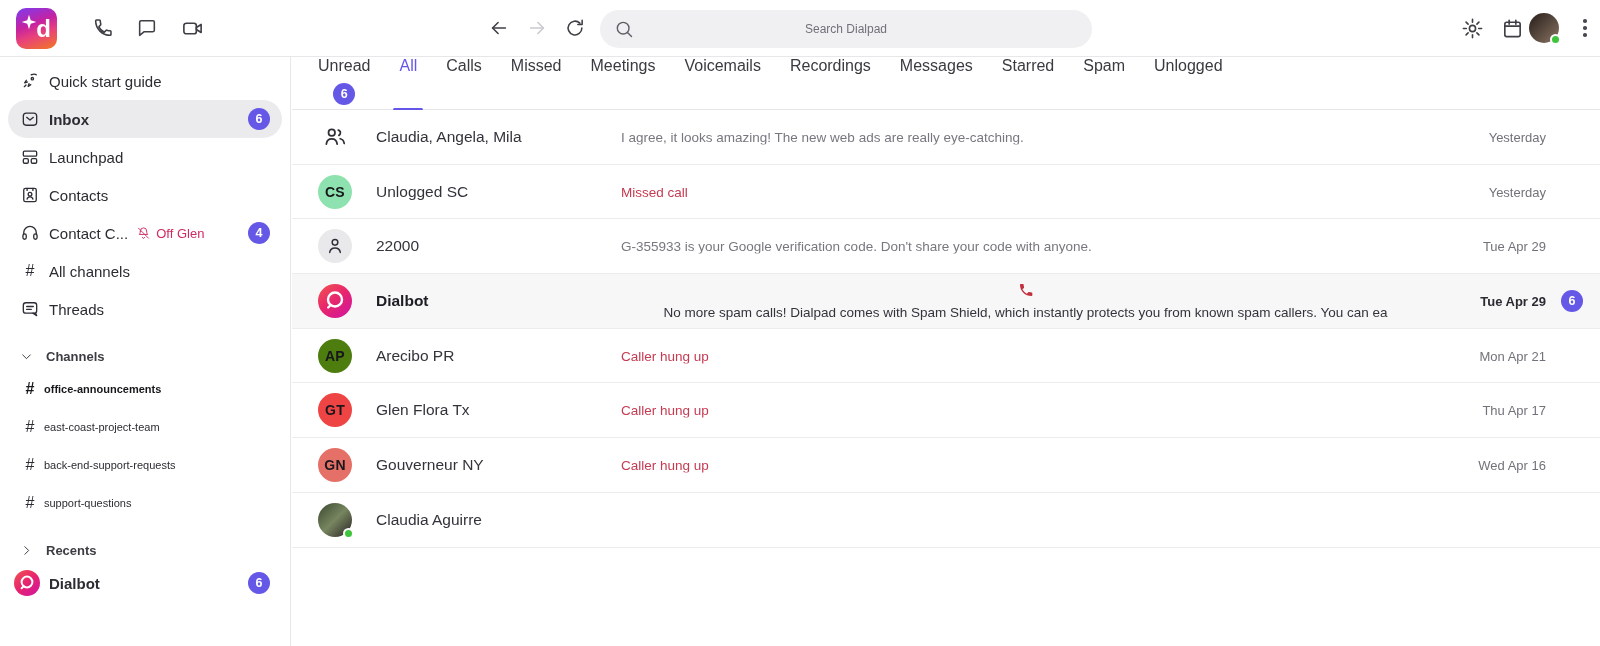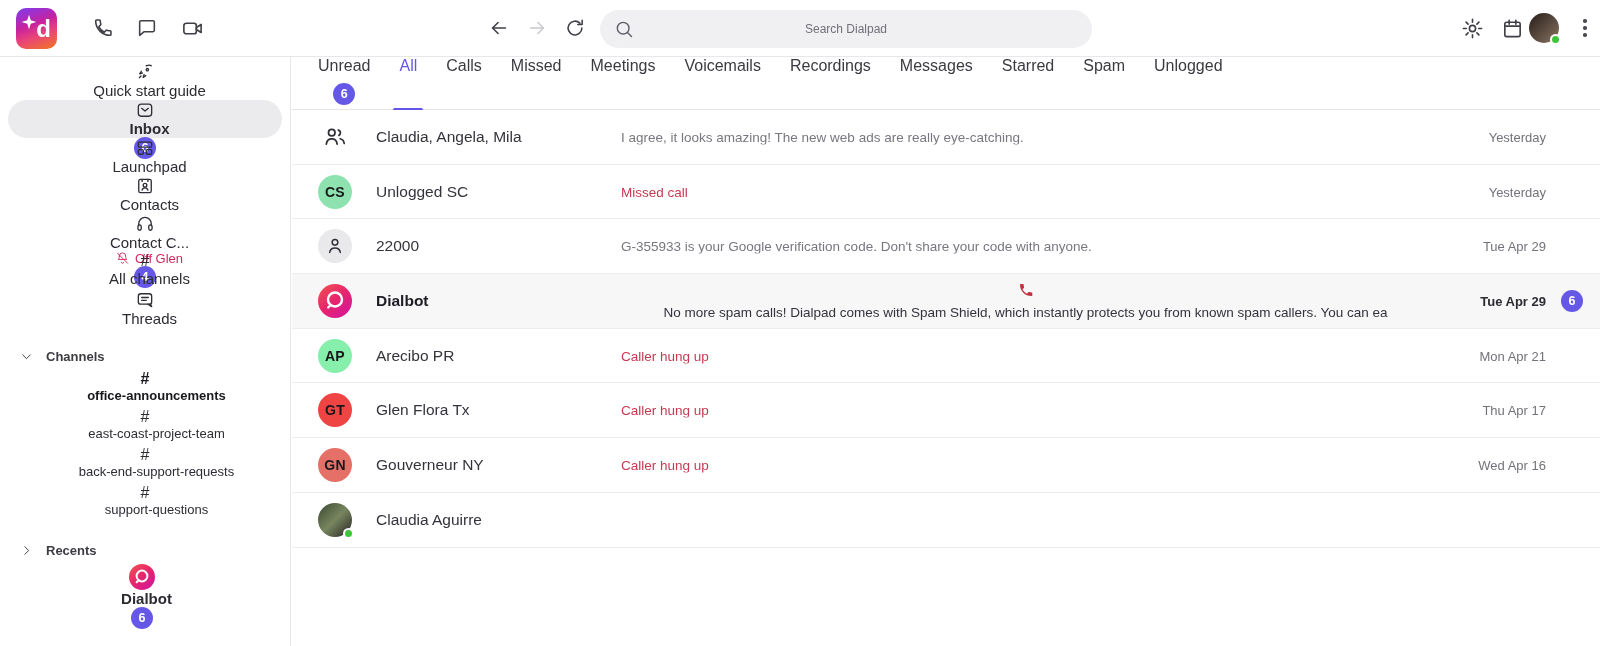--- a/index.html
+++ b/index.html
@@ -29,39 +29,39 @@
   .presence { position:absolute; right:-2px; bottom:-2px; width:11px; height:11px;
     border-radius:50%; background:#3ec43b; border:2px solid #fff; }
   .kebab { position:absolute; left:1570px; top:9px; width:30px; height:38px; display:flex;
     flex-direction:column; align-items:center; justify-content:center; gap:3.5px; cursor:pointer; }
   .kebab i { width:3.5px; height:3.5px; border-radius:50%; background:#4a4a52; }
 
   
   .sidebar { position:absolute; left:0; top:57px; width:291px; height:589px;
     background:#fff; border-right:1px solid #e7e7ea; padding-top:5px; }
   .side-item { height:38px; margin:0 8px; padding:0 12px; border-radius:19px;
-    display:flex; align-items:center; cursor:pointer;flex-direction:column; }
+    display:flex; align-items:center; cursor:pointer; }
   .side-item.selected { background:#ebebee; }
   .side-item .s-icon { width:20px; height:20px; flex:none; display:flex; align-items:center; justify-content:center; }
   .side-item .s-icon svg { stroke:#2e2e36; fill:none; stroke-width:1.6; stroke-linecap:round; stroke-linejoin:round; }
   .side-item .s-label { margin-left:9px; font-size:15px; color:#2c2c33; white-space:nowrap; }
   .side-item.selected .s-label { font-weight:700; }
   .badge { min-width:22px; height:22px; border-radius:11px; background:#6558e6; color:#fff;
     font-size:12.5px; font-weight:700; display:flex; align-items:center; justify-content:center;
     padding:0 6px; flex:none; }
   .spacer { flex:1; }
   .offduty { display:flex; align-items:center; gap:5px; margin-left:8px; }
   .offduty svg { stroke:#d02b5e; fill:none; stroke-width:1.5; stroke-linecap:round; }
   .offduty span { color:#d02b5e; font-size:13px; white-space:nowrap; }
   .section-head { height:28px; margin:14px 8px 0 8px; padding:0 12px; display:flex; align-items:center; cursor:pointer; }
   .section-head svg { stroke:#3c3c43; fill:none; stroke-width:1.8; stroke-linecap:round; stroke-linejoin:round; }
   .section-head .s-label { margin-left:13px; font-size:13px; font-weight:700; color:#3c3c43; }
   .hash { width:20px; text-align:center; font-size:16px; color:#2c2c33; flex:none; }
   .hash.bold { font-weight:700; color:#17171c; }
-  .ch-label { margin-left:23px; font-size:13px; color:#2c2c33; white-space:nowrap; }
+  .ch-label { margin-left:4px; font-size:11px; color:#2c2c33; white-space:nowrap; }
   .ch-label.bold { font-weight:700; color:#17171c; }
   .bot-ava { width:26px; height:26px; border-radius:50%; flex:none; position:relative;
     background:linear-gradient(140deg,#f2544d 0%,#e8256d 48%,#cf14a3 100%); }
   .bot-ava svg { position:absolute; left:0; top:0; }
 
   
   .main { position:absolute; left:292px; top:57px; width:1308px; height:589px; background:#fff; }
   .tabbar { position:relative; height:53px; border-bottom:1px solid #e6e6e9;
     display:flex; align-items:center; gap:29px; padding-left:26px; }
   .tab { position:relative; height:53px; display:flex; align-items:center; gap:8px;
@@ -386,21 +386,21 @@
         <svg width="16" height="16" viewBox="0 0 24 24" style="flex:none">
           <path fill="#c22f3d" d="M6.6 10.8c1.5 2.9 3.8 5.2 6.7 6.7l2.2-2.2c.3-.3.7-.4 1.1-.2 1.2.4 2.6.6 3.9.6.6 0 1 .4 1 1V20c0 .6-.4 1-1 1C10.6 21 3 13.4 3 4c0-.6.4-1 1-1h3.5c.6 0 1 .4 1 1 0 1.4.2 2.7.6 3.9.1.4 0 .8-.2 1.1l-2.3 1.8z"></path>
         </svg>
         <span>No more spam calls! Dialpad comes with Spam Shield, which instantly protects you from known spam callers. You can ea</span>
       </span>
       <span class="row-date">Tue Apr 29</span>
       <span class="badge row-badge">6</span>
     </div>
 
     <div class="row">
-      <span class="ava" style="background: #86efac;">
+      <span class="ava" style="background: #4d7c0f;">
         <span class="init">AP</span>
       </span>
       <span class="row-name">Arecibo PR</span>
       <span class="row-preview red">Caller hung up</span>
       <span class="row-date">Mon Apr 21</span>
     </div>
 
     <div class="row">
       <span class="ava" style="background: #ef4444;">
         <span class="init">GT</span>

